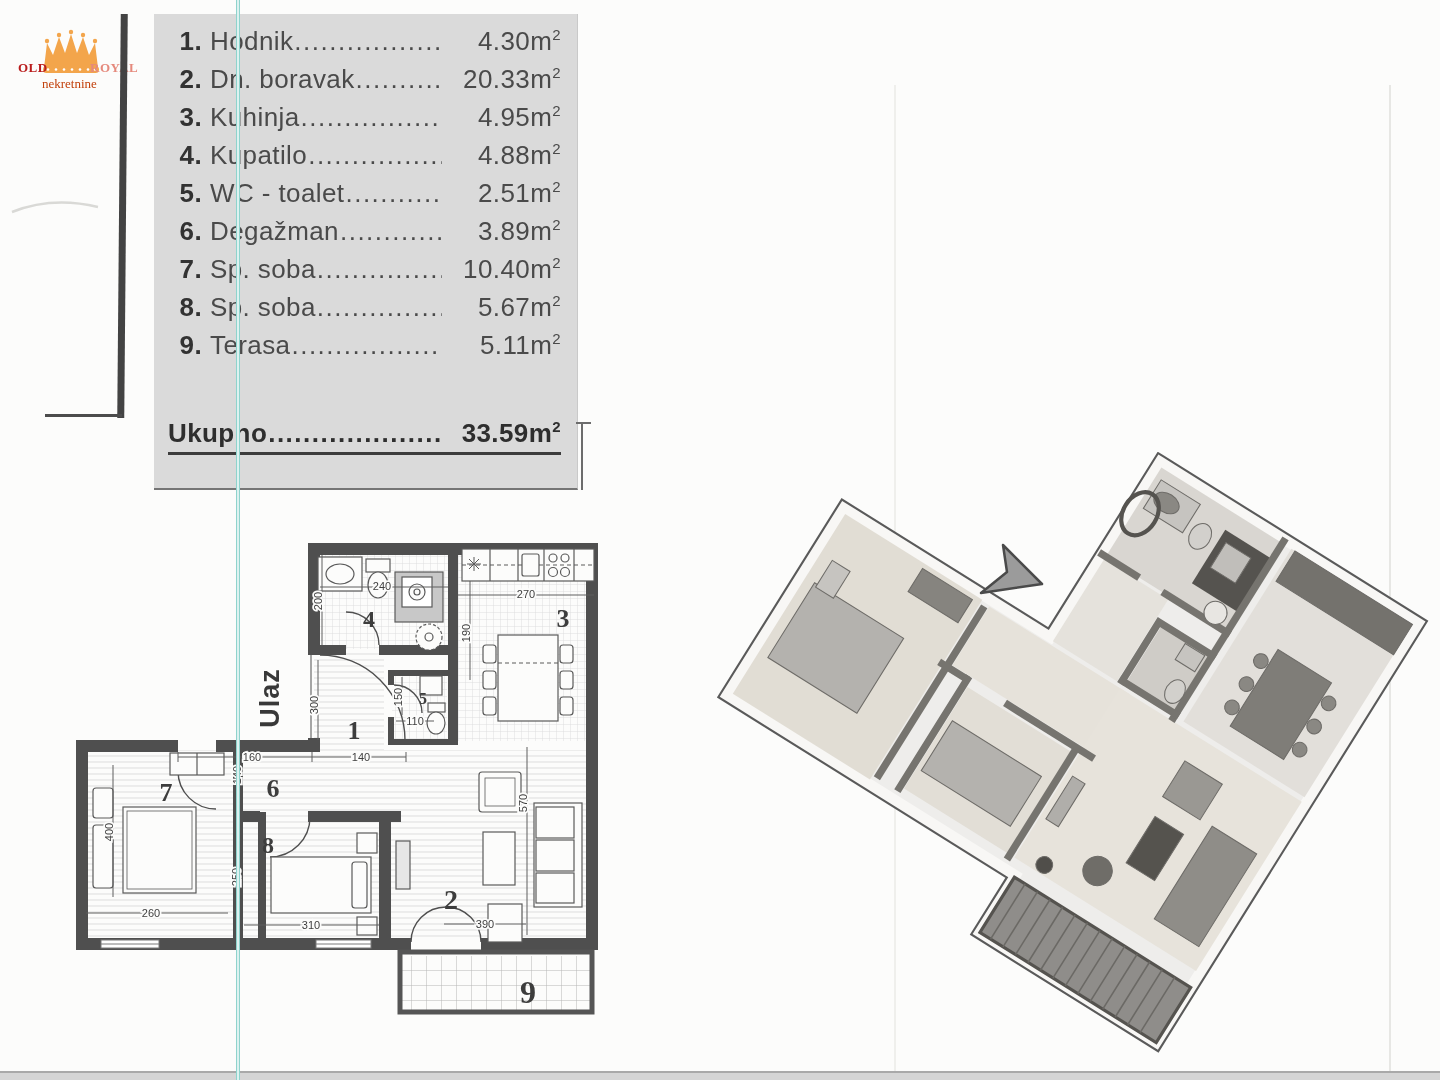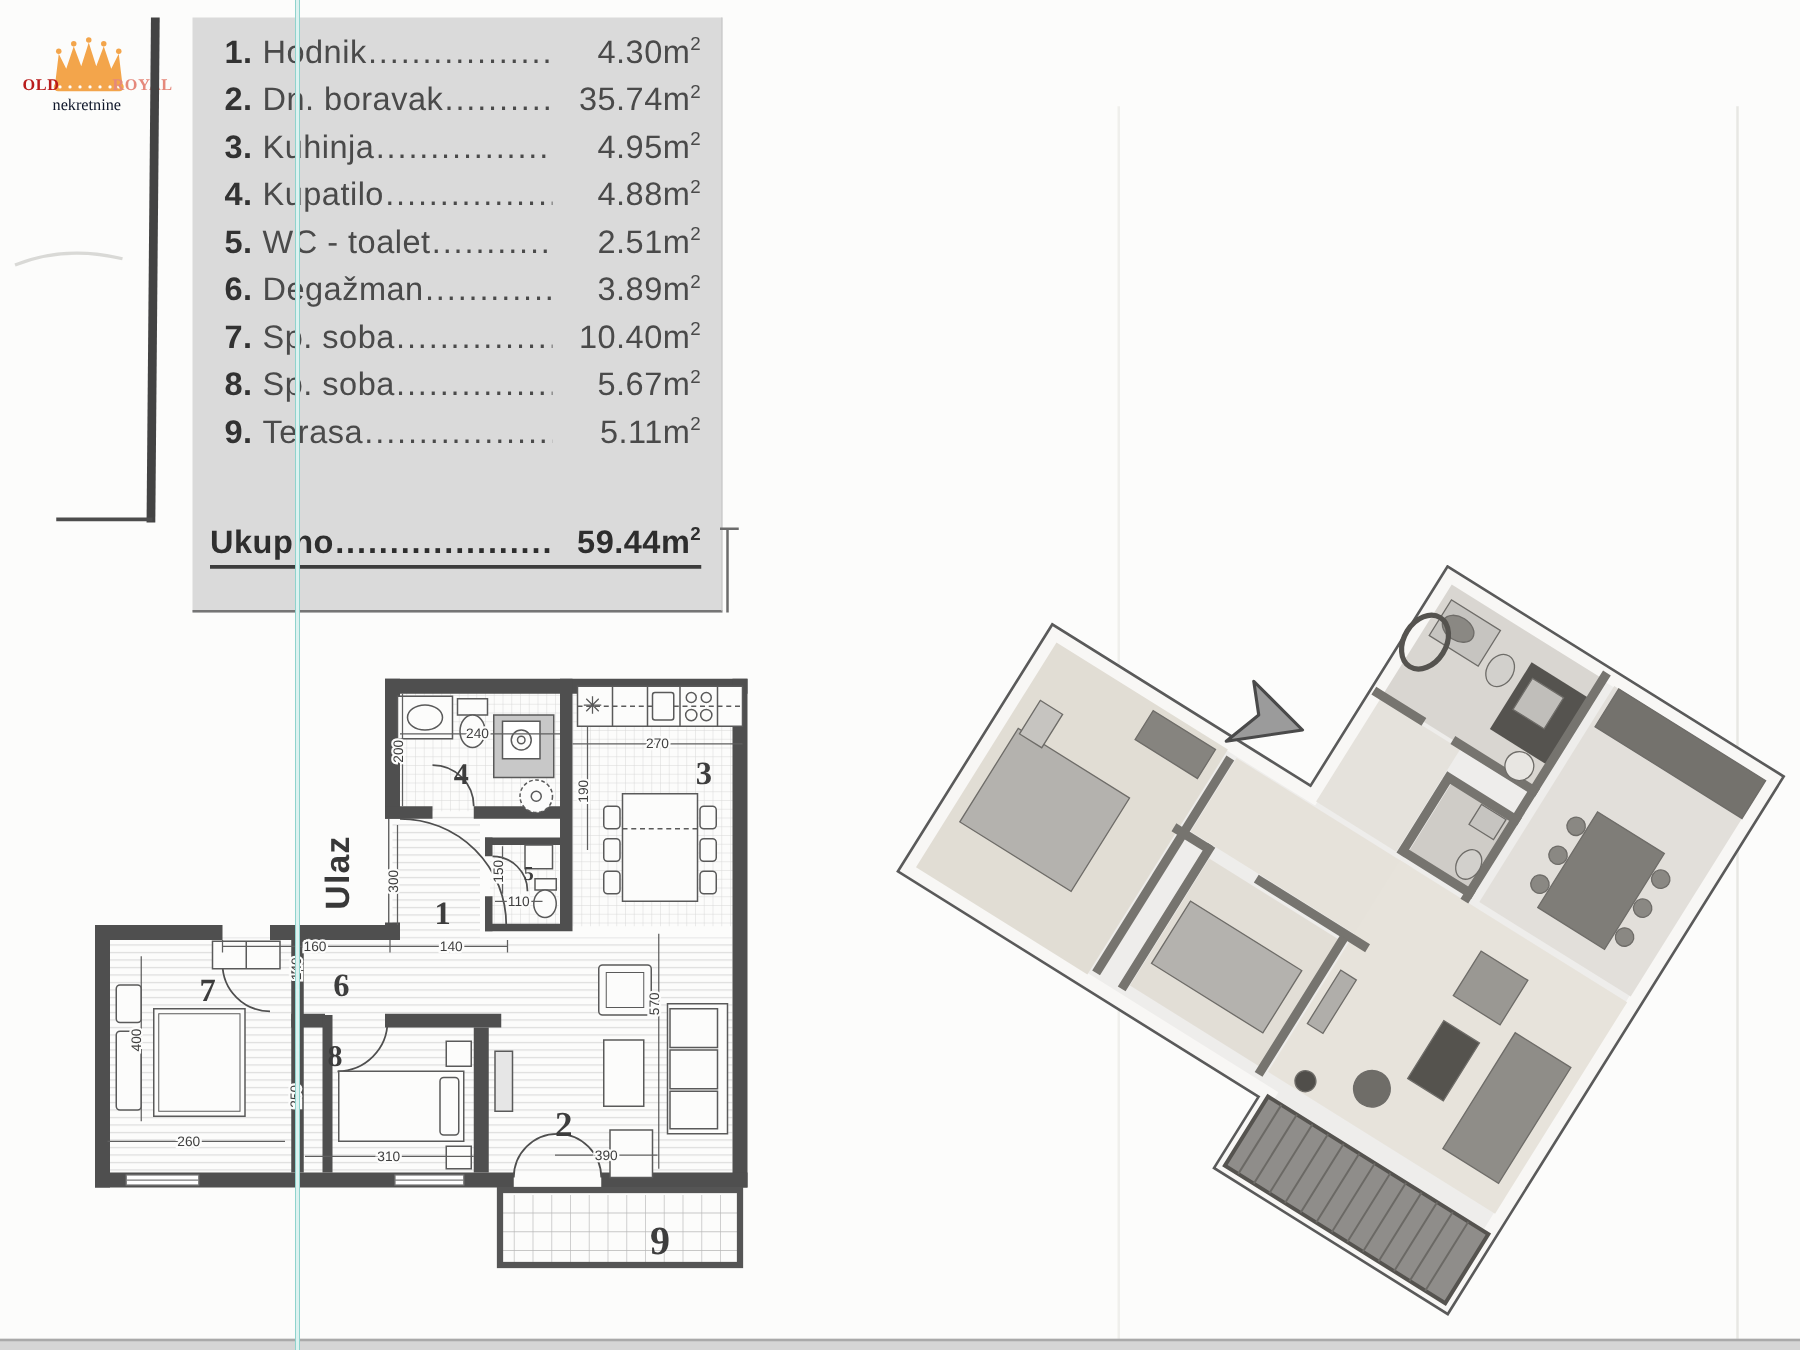--- a/index.html
+++ b/index.html
@@ -7,21 +7,21 @@
   .page{position:relative;width:1440px;height:1080px;background:#fcfcfb;overflow:hidden;}
 
   
   .logo{position:absolute;left:14px;top:26px;width:120px;height:70px;}
   .logo .crown{position:absolute;left:24px;top:2px;width:66px;height:46px;}
   .logo .t-old{position:absolute;left:4px;top:34px;font-family:"Liberation Serif",serif;
     font-weight:bold;font-size:13px;color:#b91c1c;letter-spacing:.5px;}
   .logo .t-royal{position:absolute;left:76px;top:34px;font-family:"Liberation Serif",serif;
     font-weight:bold;font-size:13px;color:#e5897c;letter-spacing:.5px;}
   .logo .t-sub{position:absolute;left:28px;top:50px;font-family:"Liberation Serif",serif;
-    font-size:13px;color:#0f172a;}
+    font-size:13px;color:#c2410c;}
 
   
   .blackbar{position:absolute;left:119px;top:14px;width:7px;height:404px;background:#434343;
     transform:rotate(.5deg);}
   .lefthline{position:absolute;left:45px;top:414px;width:77px;height:3px;background:#4c4c4c;}
   .tealline{position:absolute;left:236px;top:0;width:4px;height:1080px;z-index:60;
     background:linear-gradient(90deg,#8fd3cd 0 1px,#ddf2f0 1px 3px,#8fd3cd 3px 4px);}
   .faintline-a{position:absolute;left:894px;top:85px;width:2px;height:990px;background:#efefec;}
   .faintline-b{position:absolute;left:1389px;top:85px;width:2px;height:993px;background:#e7e7e4;}
   .bottomband{position:absolute;left:0;bottom:0;width:1440px;height:7px;background:#d5d5d5;
@@ -94,21 +94,21 @@
     <div class="row">
       <span class="num">1.</span>
       <span class="lbl">Hodnik</span>
       <span class="lead">............................................................</span>
       <span class="val"><span>4.30</span><span>m</span><sup>2</sup></span>
     </div>
     <div class="row">
       <span class="num">2.</span>
       <span class="lbl">Dn. boravak</span>
       <span class="lead">............................................................</span>
-      <span class="val"><span>35.74</span><span>m</span><sup>2</sup></span>
+      <span class="val"><span>20.33</span><span>m</span><sup>2</sup></span>
     </div>
     <div class="row">
       <span class="num">3.</span>
       <span class="lbl">Kuhinja</span>
       <span class="lead">............................................................</span>
       <span class="val"><span>4.95</span><span>m</span><sup>2</sup></span>
     </div>
     <div class="row">
       <span class="num">4.</span>
       <span class="lbl">Kupatilo</span>
@@ -142,21 +142,21 @@
     <div class="row">
       <span class="num">9.</span>
       <span class="lbl">Terasa</span>
       <span class="lead">............................................................</span>
       <span class="val"><span>5.11</span><span>m</span><sup>2</sup></span>
     </div>
     <div class="row total">
       <span class="num"></span>
       <span class="lbl">Ukupno</span>
       <span class="lead">............................................................</span>
-      <span class="val"><span>59.44</span><span>m</span><sup>2</sup></span>
+      <span class="val"><span>33.59</span><span>m</span><sup>2</sup></span>
     </div>
   </div>
   <div class="notch-v"></div>
   <div class="notch-h"></div>
 
   <svg class="fp" viewBox="0 0 540 490">
     <defs>
       <pattern id="tiles" width="7" height="7" patternUnits="userSpaceOnUse">
         <path d="M7 0H0V7" fill="none" stroke="#d8d8d8" stroke-width="0.8"></path>
       </pattern>

